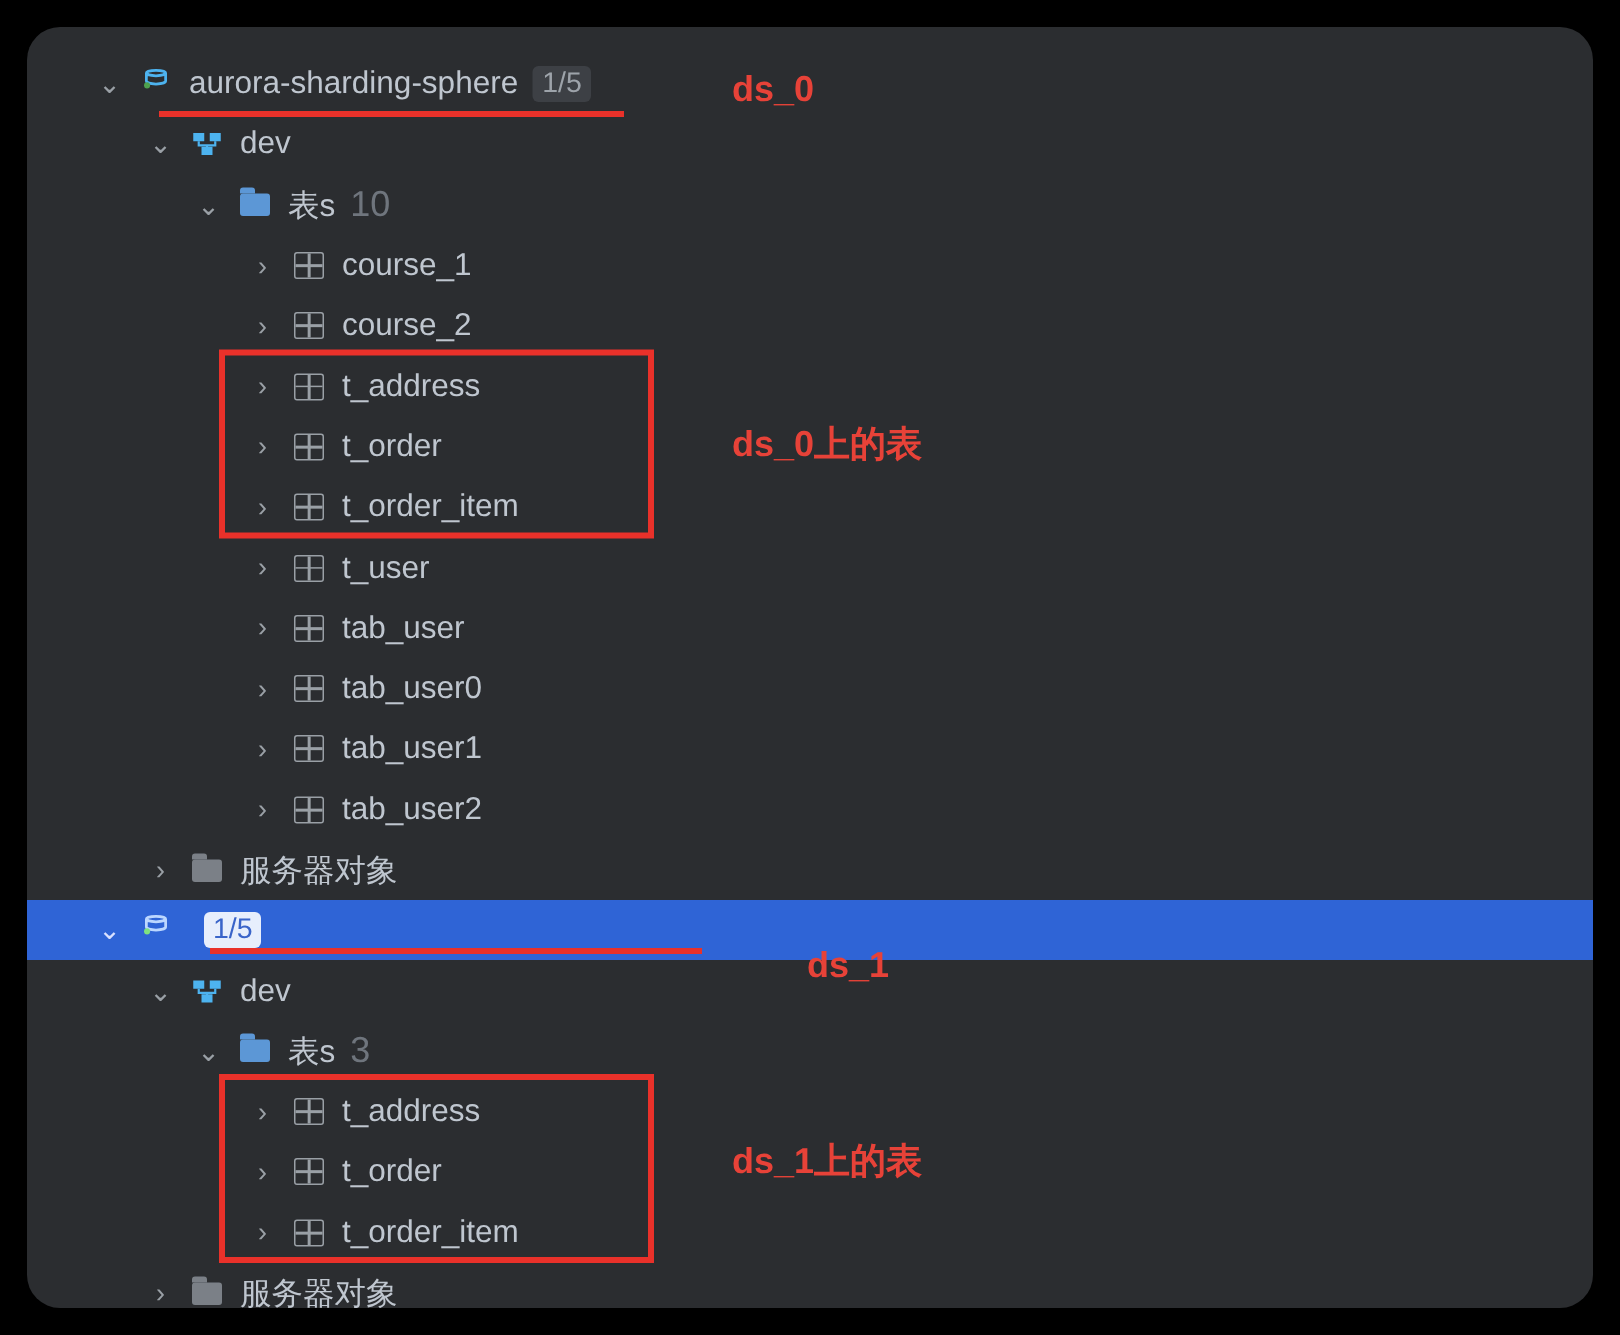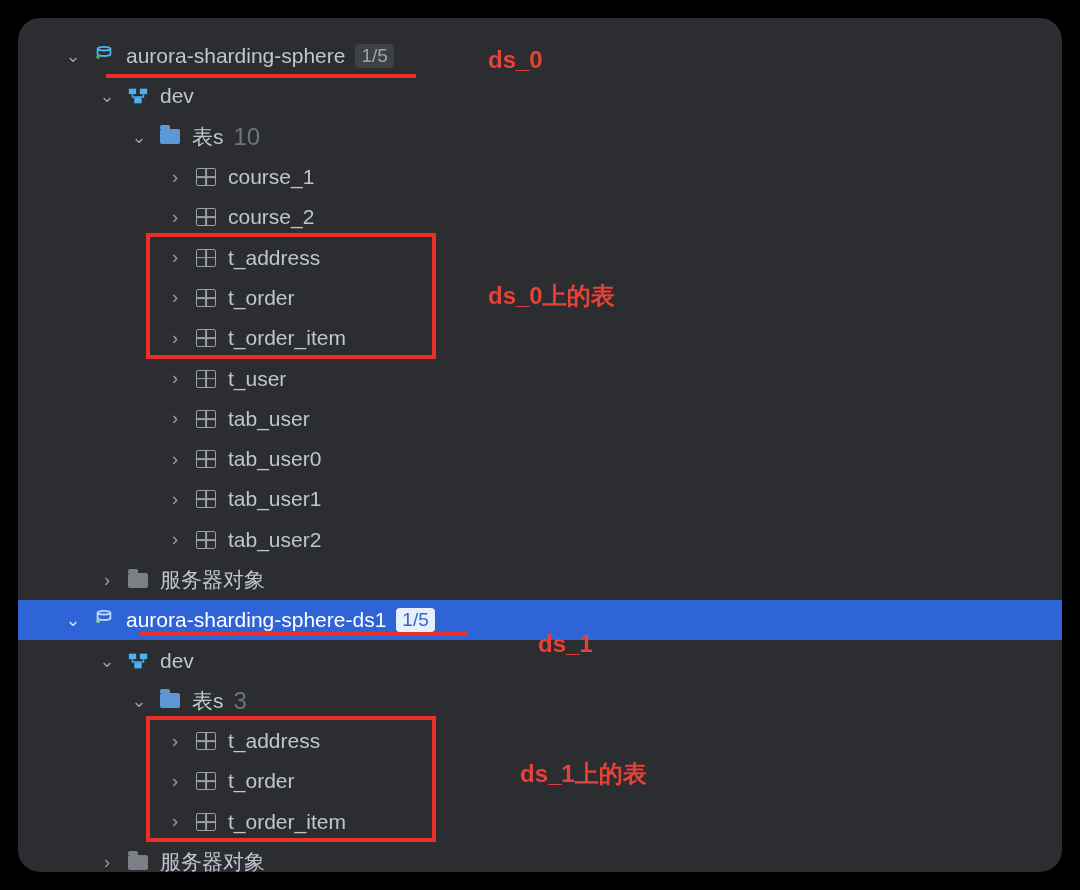--- a/index.html
+++ b/index.html
@@ -247,21 +247,20 @@
 
   <div class="row selected">
     <span class="indent" style="width:34px"></span>
     <span class="chev">⌄</span>
     <span class="icon ds-icon">
       <svg viewBox="0 0 24 24">
           <path fill="none" stroke="#bcd7ff" stroke-width="2" d="M5 4c0-1 3-2 7-2s7 1 7 2-3 2-7 2-7-1-7-2zM5 4v6c0 1 3 2 7 2s7-1 7-2V4"></path>
           <circle cx="5.5" cy="13" r="2.2" fill="#7fe27f"></circle>
         </svg>
     </span>
-    <span class="label">aurora-sharding-sphere-ds1</span>
     <span class="badge">1/5</span>
   </div>
 
   <div class="row">
     <span class="indent i0"></span>
       <span class="indent" style="width:28px"></span>
     <span class="chev">⌄</span>
     <span class="icon schema-icon">
       <svg viewBox="0 0 24 20">
           <rect x="2" y="2" width="8" height="6" fill="#4db3ef"></rect>
@@ -325,15 +324,15 @@
   <div class="anno anno-text" style="left:470px; top:28px;">ds_0</div>
   <div class="anno anno-underline" style="left:88px; top:56px; width:310px;"></div>
 
   <div class="anno anno-box" style="left:128px; top:215px; width:290px; height:126px;"></div>
   <div class="anno anno-text" style="left:470px; top:262px;">ds_0上的表</div>
 
   <div class="anno anno-underline" style="left:122px; top:614px; width:328px;"></div>
   <div class="anno anno-text" style="left:520px; top:612px;">ds_1</div>
 
   <div class="anno anno-box" style="left:128px; top:698px; width:290px; height:126px;"></div>
-  <div class="anno anno-text" style="left:470px; top:740px;margin-left:32px;">ds_1上的表</div>
+  <div class="anno anno-text" style="left:470px; top:740px;">ds_1上的表</div>
 
 </div>
 
 </body></html>

